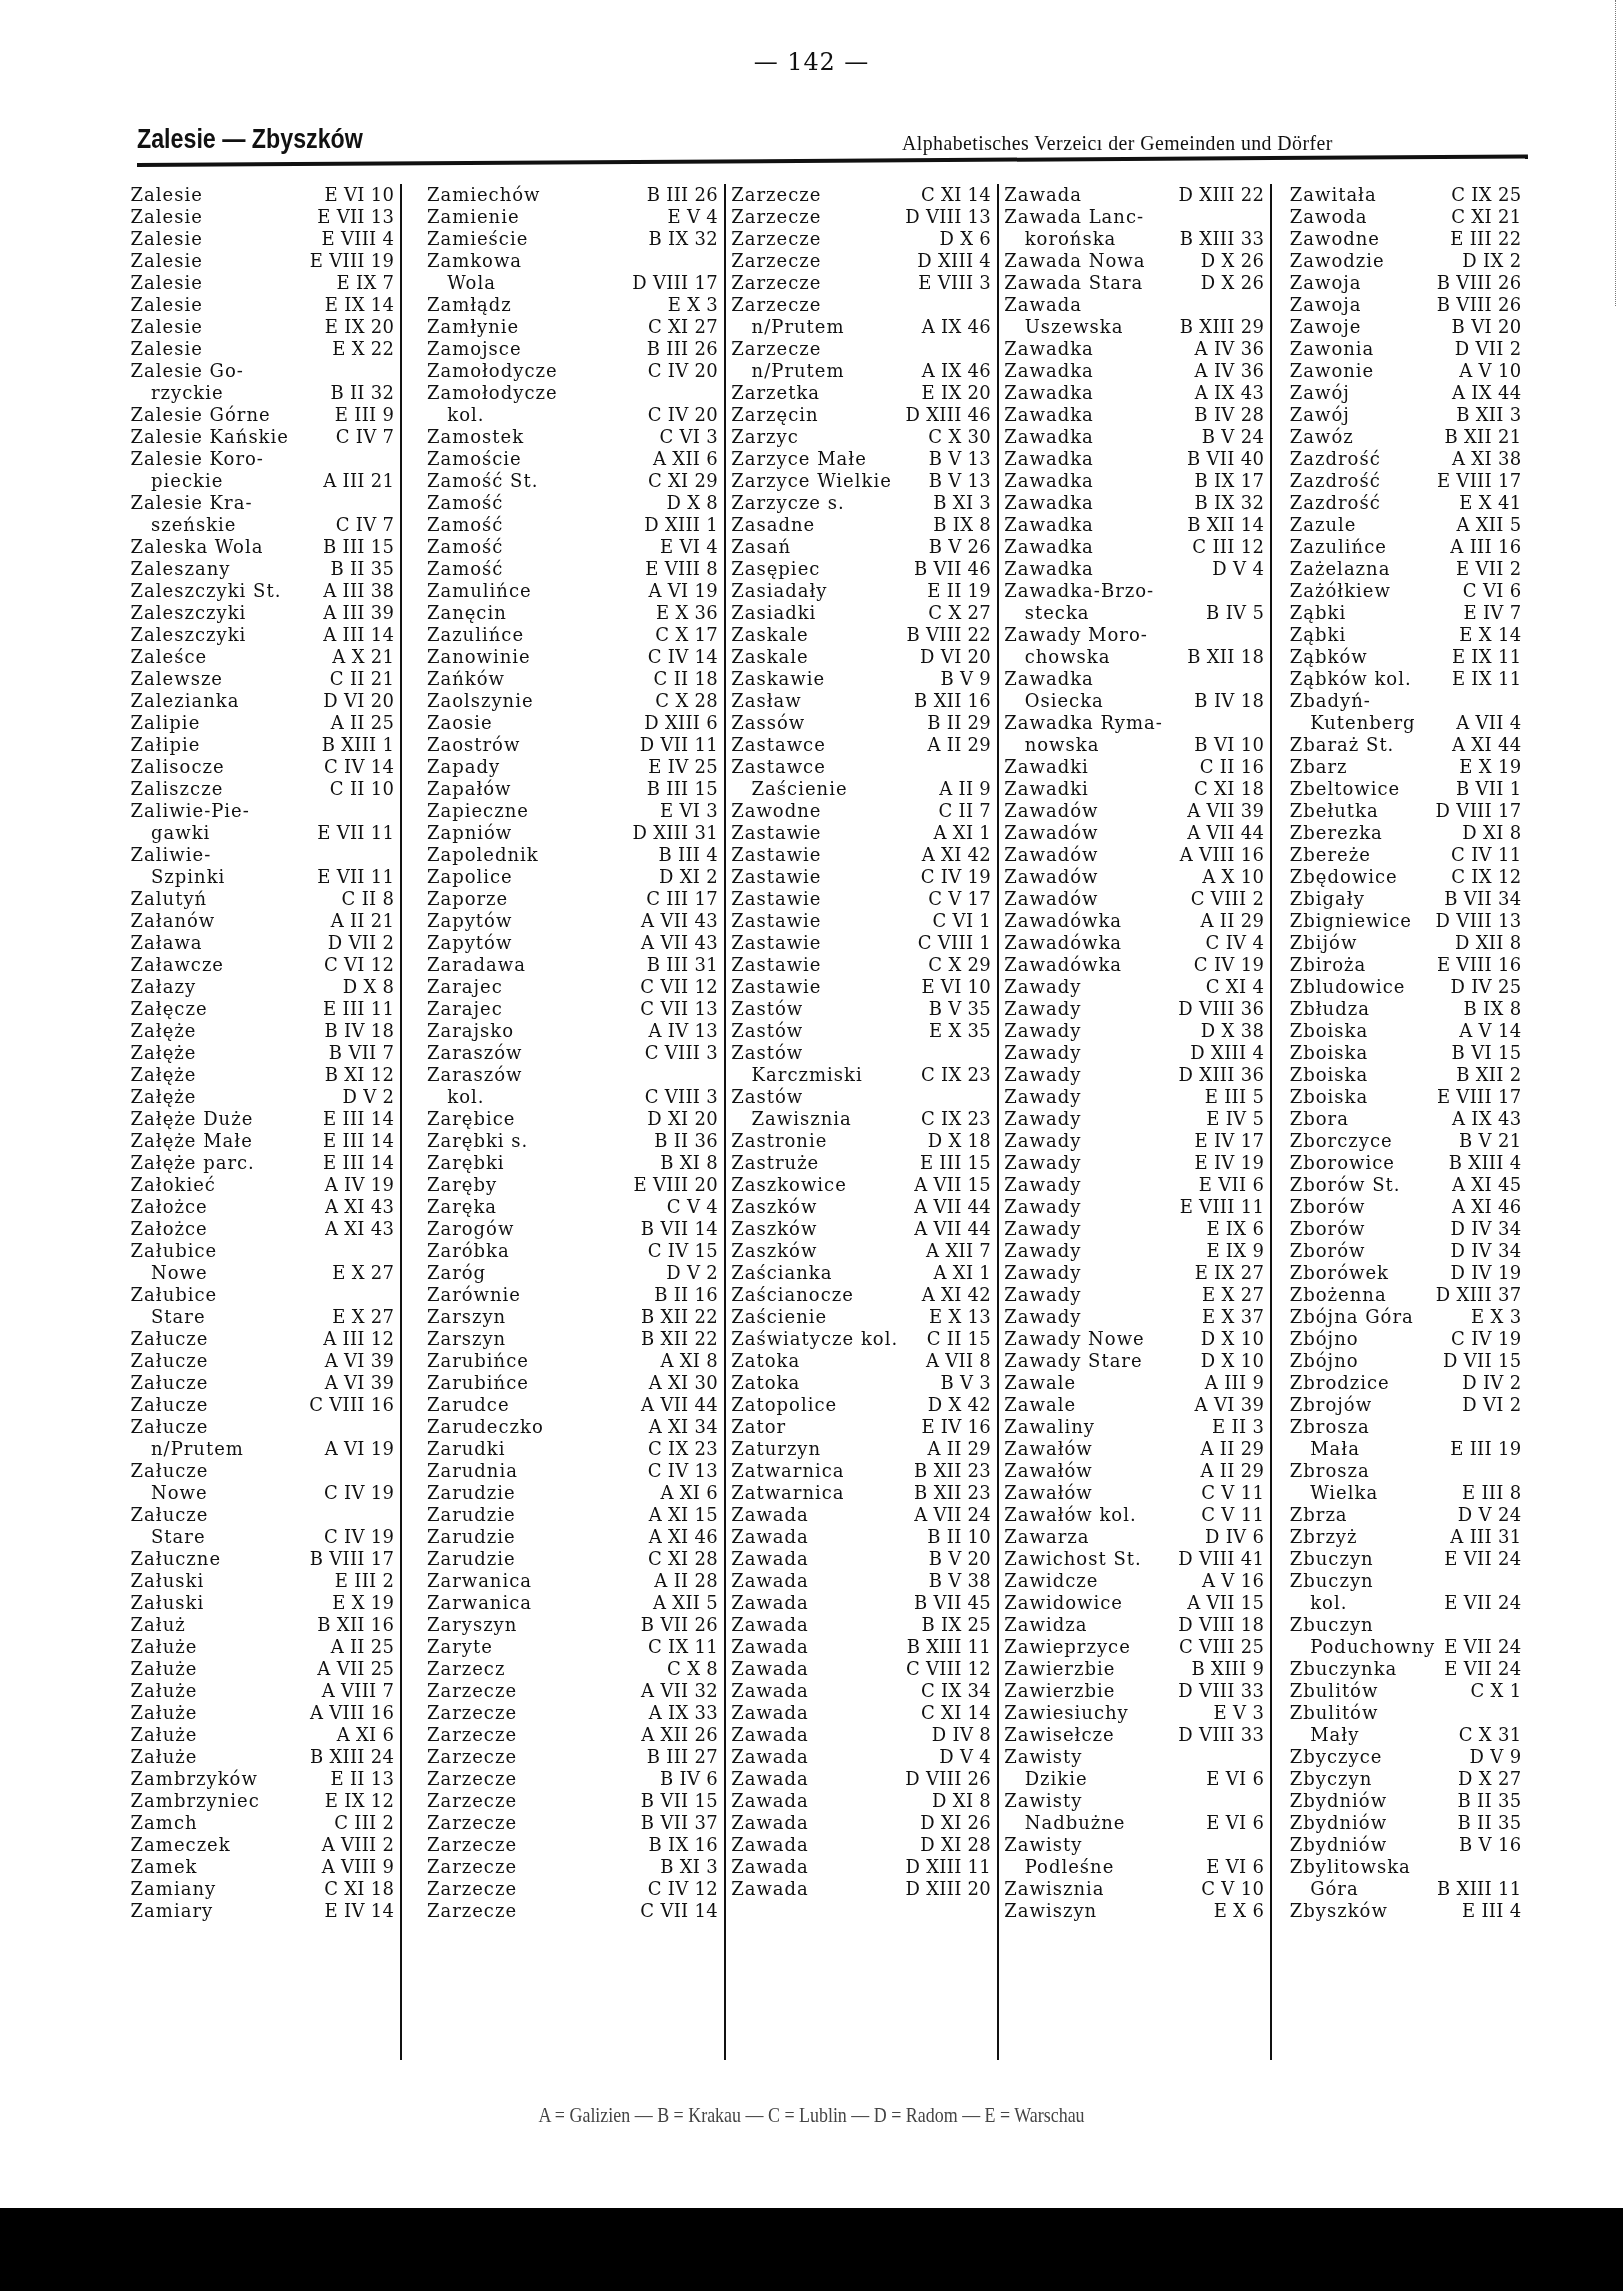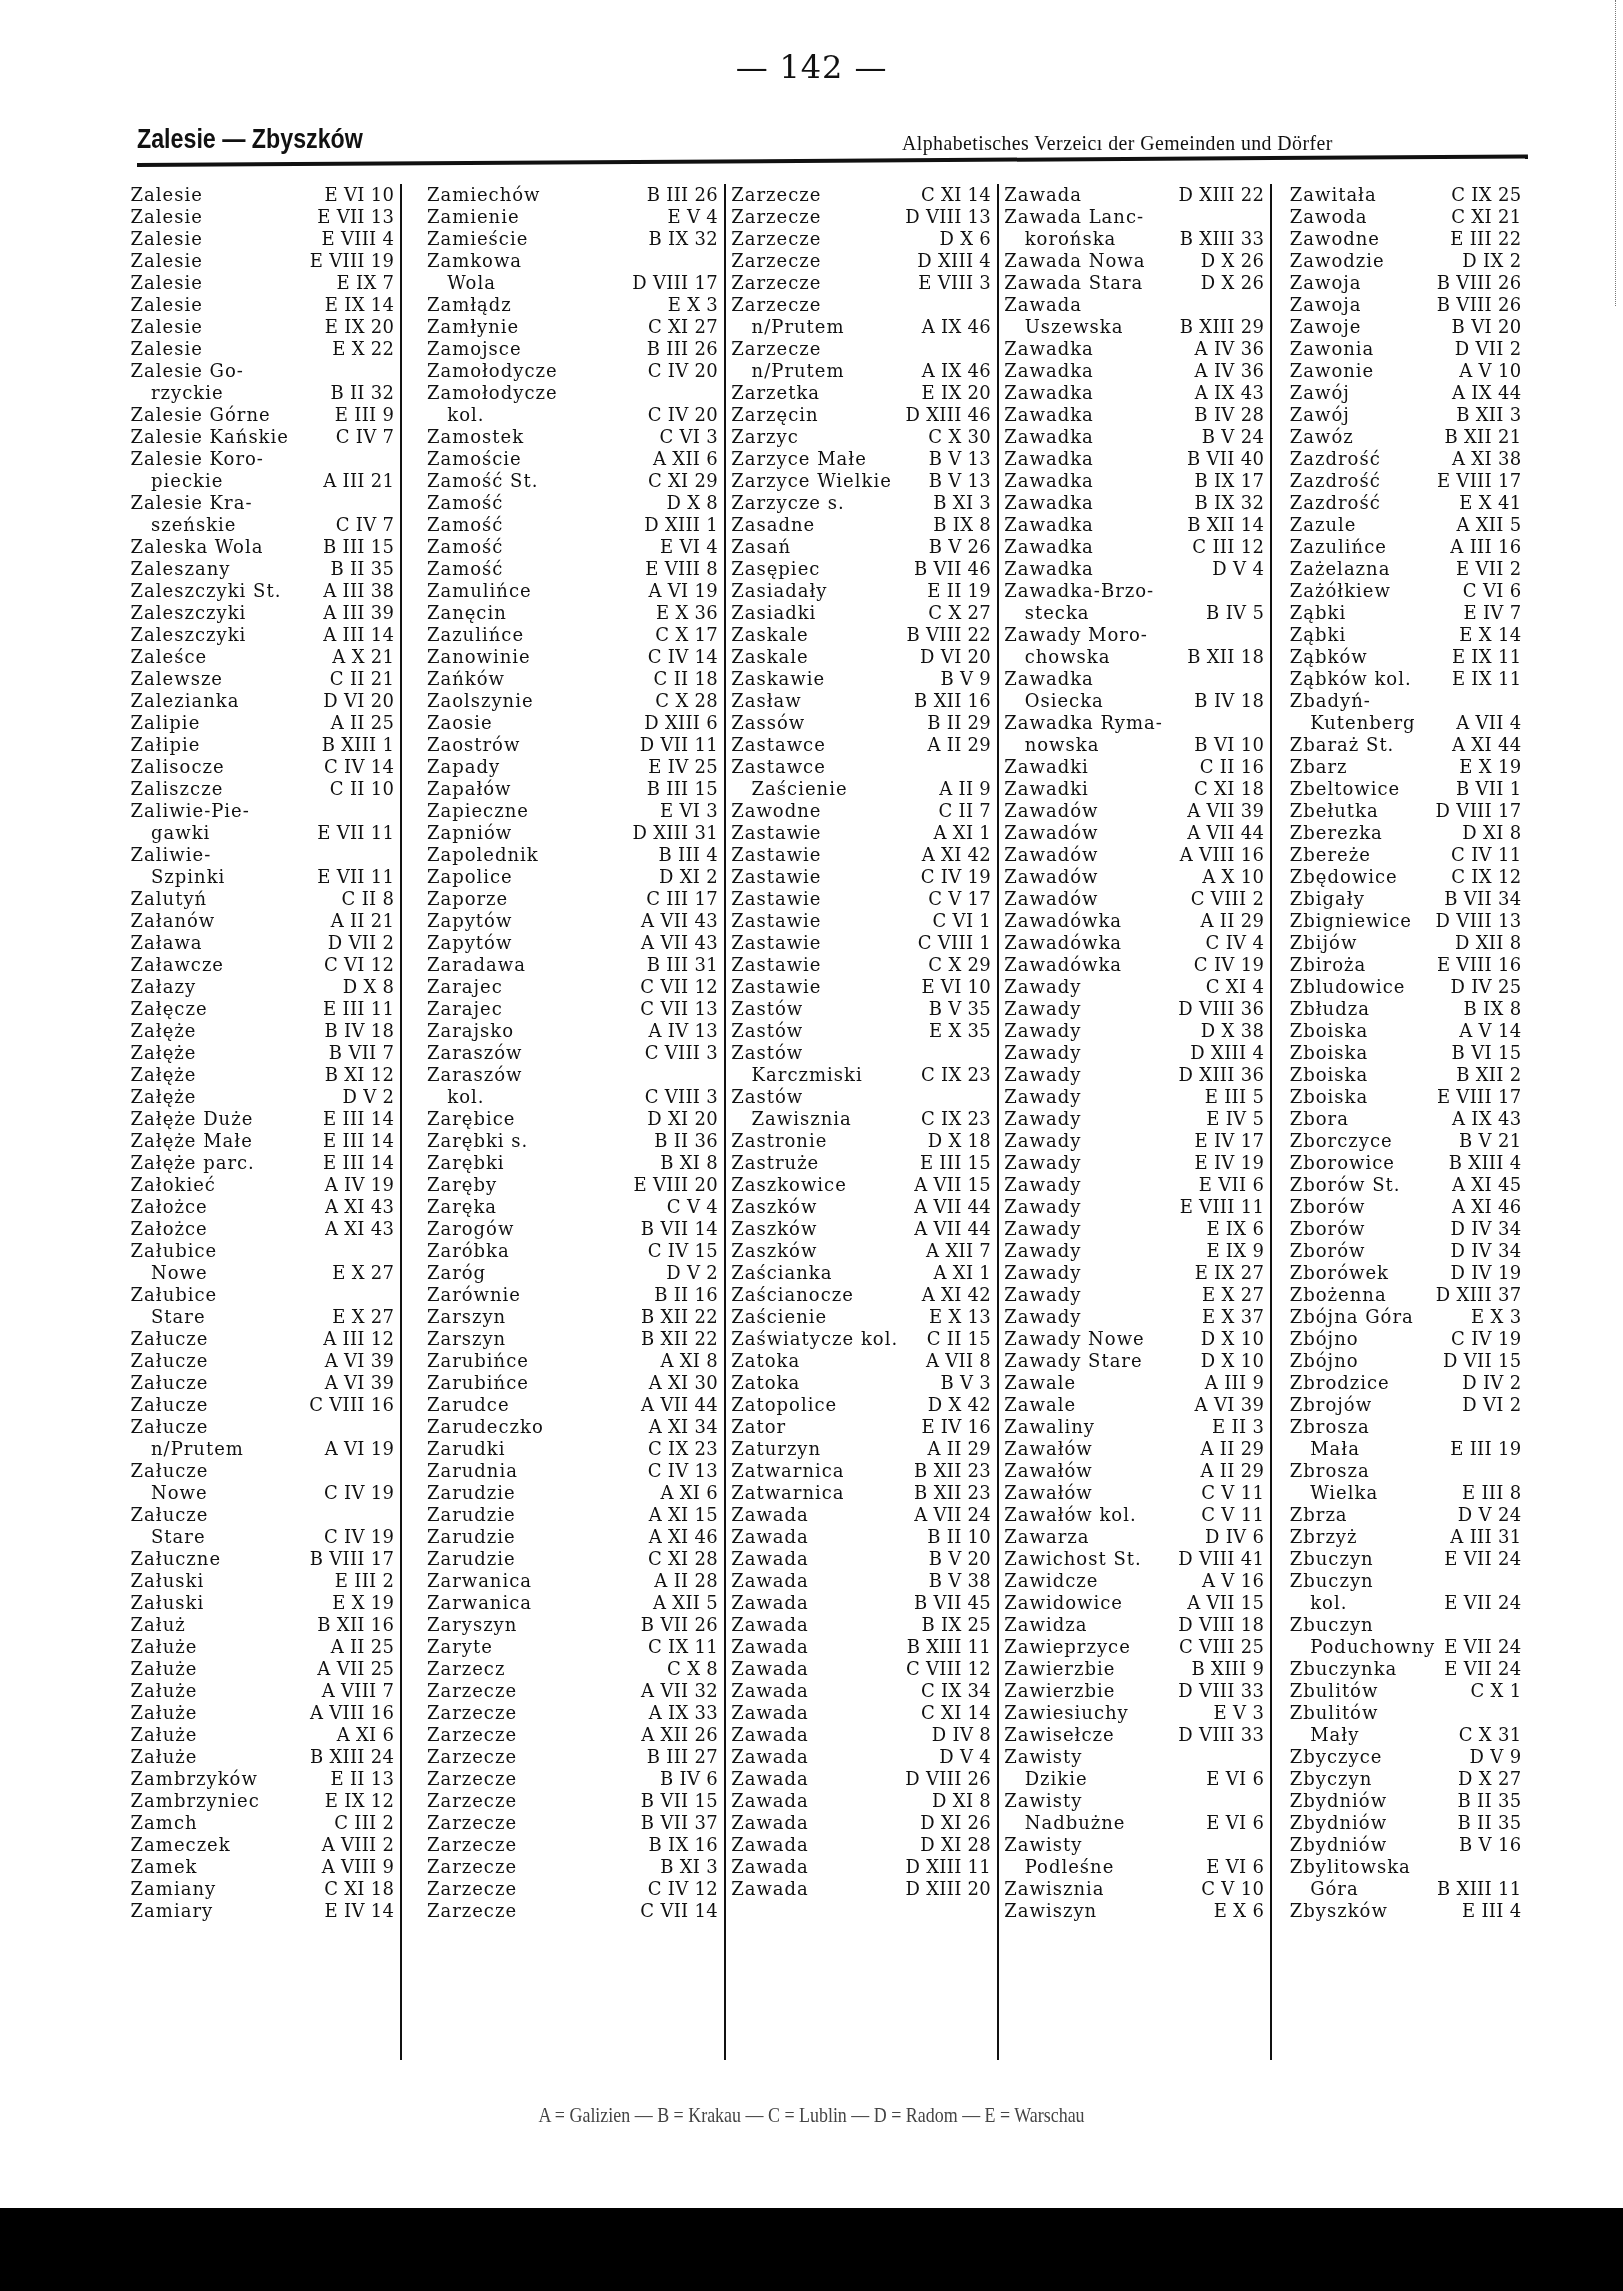--- a/index.html
+++ b/index.html
@@ -2,21 +2,21 @@
 <html style="font-size:15px"><head>
 <meta charset="utf-8">
 <style>
   html, body { margin: 0; padding: 0; background: #ffffff; }
   body {
     width: 1623px; height: 2291px; position: relative; overflow: hidden;
     font-family: "DejaVu Serif", "Liberation Serif", serif; color: #111;
   }
   .page-number {
     position: absolute; top: 48px; left: 0; width: 1623px; text-align: center;
-    font-size: 32px; letter-spacing: 0.9px;
+    font-size: 24px; letter-spacing: 0.9px;
   }
   .running-left {
     position: absolute; top: 124px; left: 137px;
     font-family: "Liberation Sans", sans-serif; font-weight: bold; font-size: 27px;
     transform: scaleX(0.86); transform-origin: left;
   }
   .running-right {
     position: absolute; top: 130px; left: 902px; width: 631px;
     font-family: "Liberation Serif", serif; font-size: 22px; letter-spacing: 0.5px;
     transform: scaleX(0.9); transform-origin: left;

